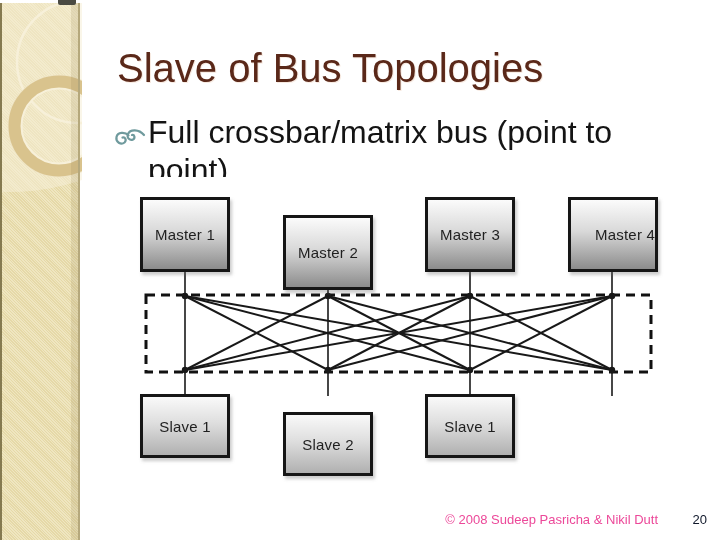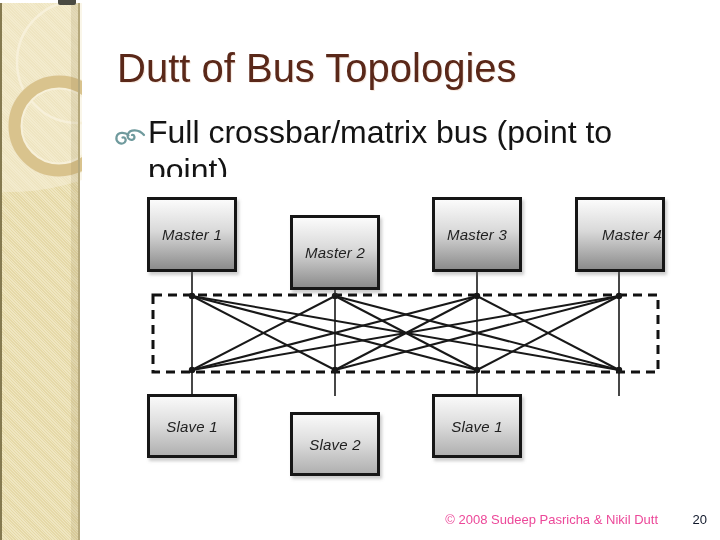--- a/index.html
+++ b/index.html
@@ -33,22 +33,22 @@
     font-size:40px; color:#5a2819; white-space:nowrap;
     text-shadow:1px 1px 0 rgba(246,230,220,0.85);
   }
   .bullet { position:absolute; left:114px; top:113px; z-index:1; }
   .bullet-glyph { position:absolute; left:0; top:16px; }
   .bullet-text { margin-left:34px; font-size:32px; line-height:38px; color:#141414; }
   .bullet-text div { white-space:nowrap; }
 
   
   .diagram {
-    position:absolute; left:118px; top:177px; width:597px; height:303px;
-    background:#ffffff; z-index:2;font-style:italic;
+    position:absolute; left:111px; top:177px; width:597px; height:303px;
+    background:#ffffff; z-index:2;
   }
   .wires { position:absolute; left:0; top:0; }
   .node {
     position:absolute; width:90px; height:75px; box-sizing:border-box;
     border:3px solid #161616; display:flex; align-items:center; justify-content:center;
     font-size:15px; color:#1f1f1f; letter-spacing:0.2px;
     box-shadow:2px 3px 3px rgba(110,110,110,0.35);
   }
   .master { top:20px; background:linear-gradient(180deg,#fbfbfb 0%,#d9d9d9 45%,#8c8c8c 100%); }
   .slave  { top:217px; height:64px; background:linear-gradient(180deg,#f9f9f9 0%,#dedede 45%,#b0b0b0 100%); }
@@ -73,21 +73,21 @@
     <svg width="80" height="537" viewBox="0 0 80 537">
       <circle cx="8" cy="-33" r="222" fill="#f6efd7" fill-opacity="0.55"></circle>
       <circle cx="76" cy="59" r="61" fill="none" stroke="#f7f0d9" stroke-width="2.5"></circle>
       <circle cx="57" cy="123" r="50.5" fill="none" stroke="#efe5c6" stroke-width="1.5"></circle>
       <circle cx="57" cy="123" r="44" fill="none" stroke="#d9c38d" stroke-width="13"></circle>
       <circle cx="57" cy="123" r="37.5" fill="none" stroke="#f7f0d9" stroke-width="2"></circle>
     </svg>
   </div>
   <div class="notch"></div>
 
-  <div class="title">Dutt of Bus Topologies</div>
+  <div class="title">Slave of Bus Topologies</div>
 
   <div class="bullet">
     <svg class="bullet-glyph" width="32" height="22" viewBox="0 0 32 22">
       <path d="M30 6 C25 0 16 0 14 5 C12.5 9 16 12 19 10.5 C21.5 9 20.5 5.5 18 6 M14.5 6.5 C11 2.5 3.5 3 2.5 8 C1.5 13 7 16.5 10.5 13.5 C13 11 11 7.5 8.5 8.5" fill="none" stroke="#6f9a9d" stroke-width="2.2" stroke-linecap="round"></path>
     </svg>
     <div class="bullet-text">
       <div>Full crossbar/matrix bus (point to</div>
       <div>point)</div>
     </div>
   </div>

